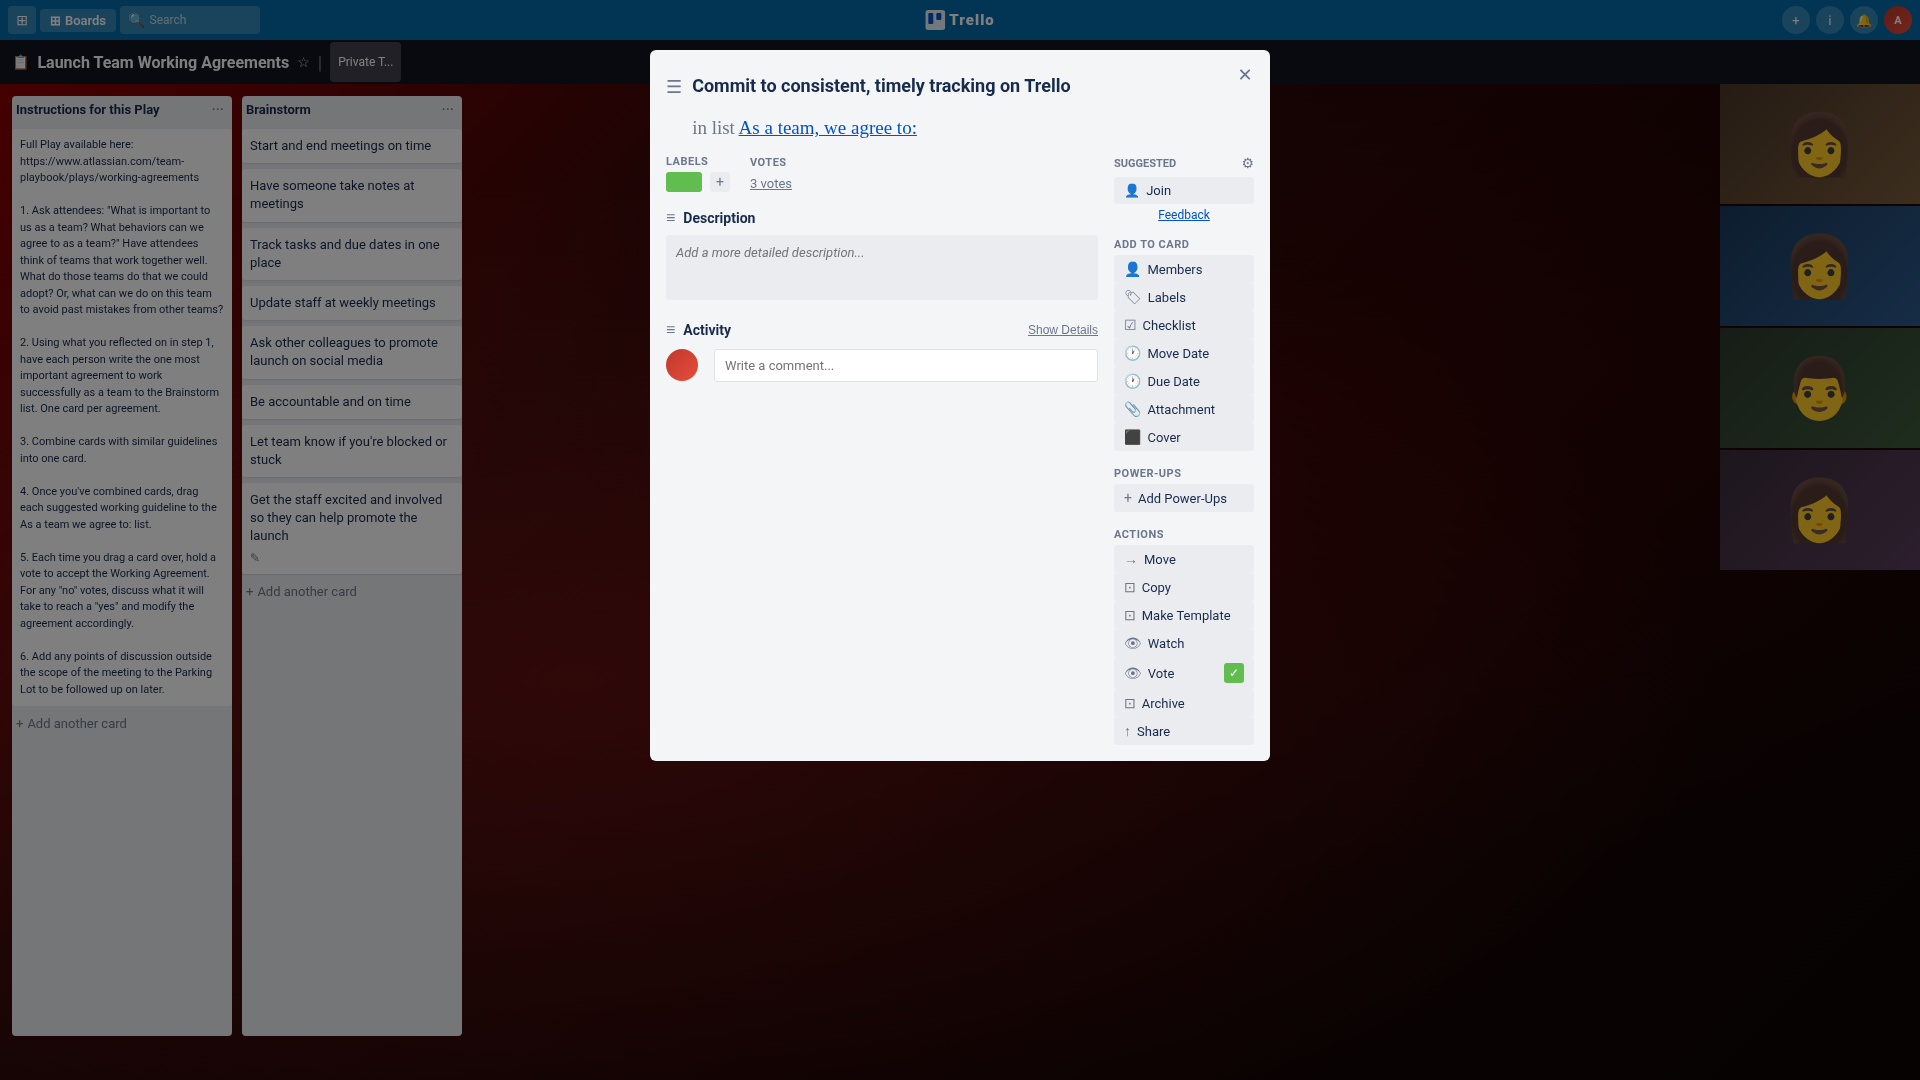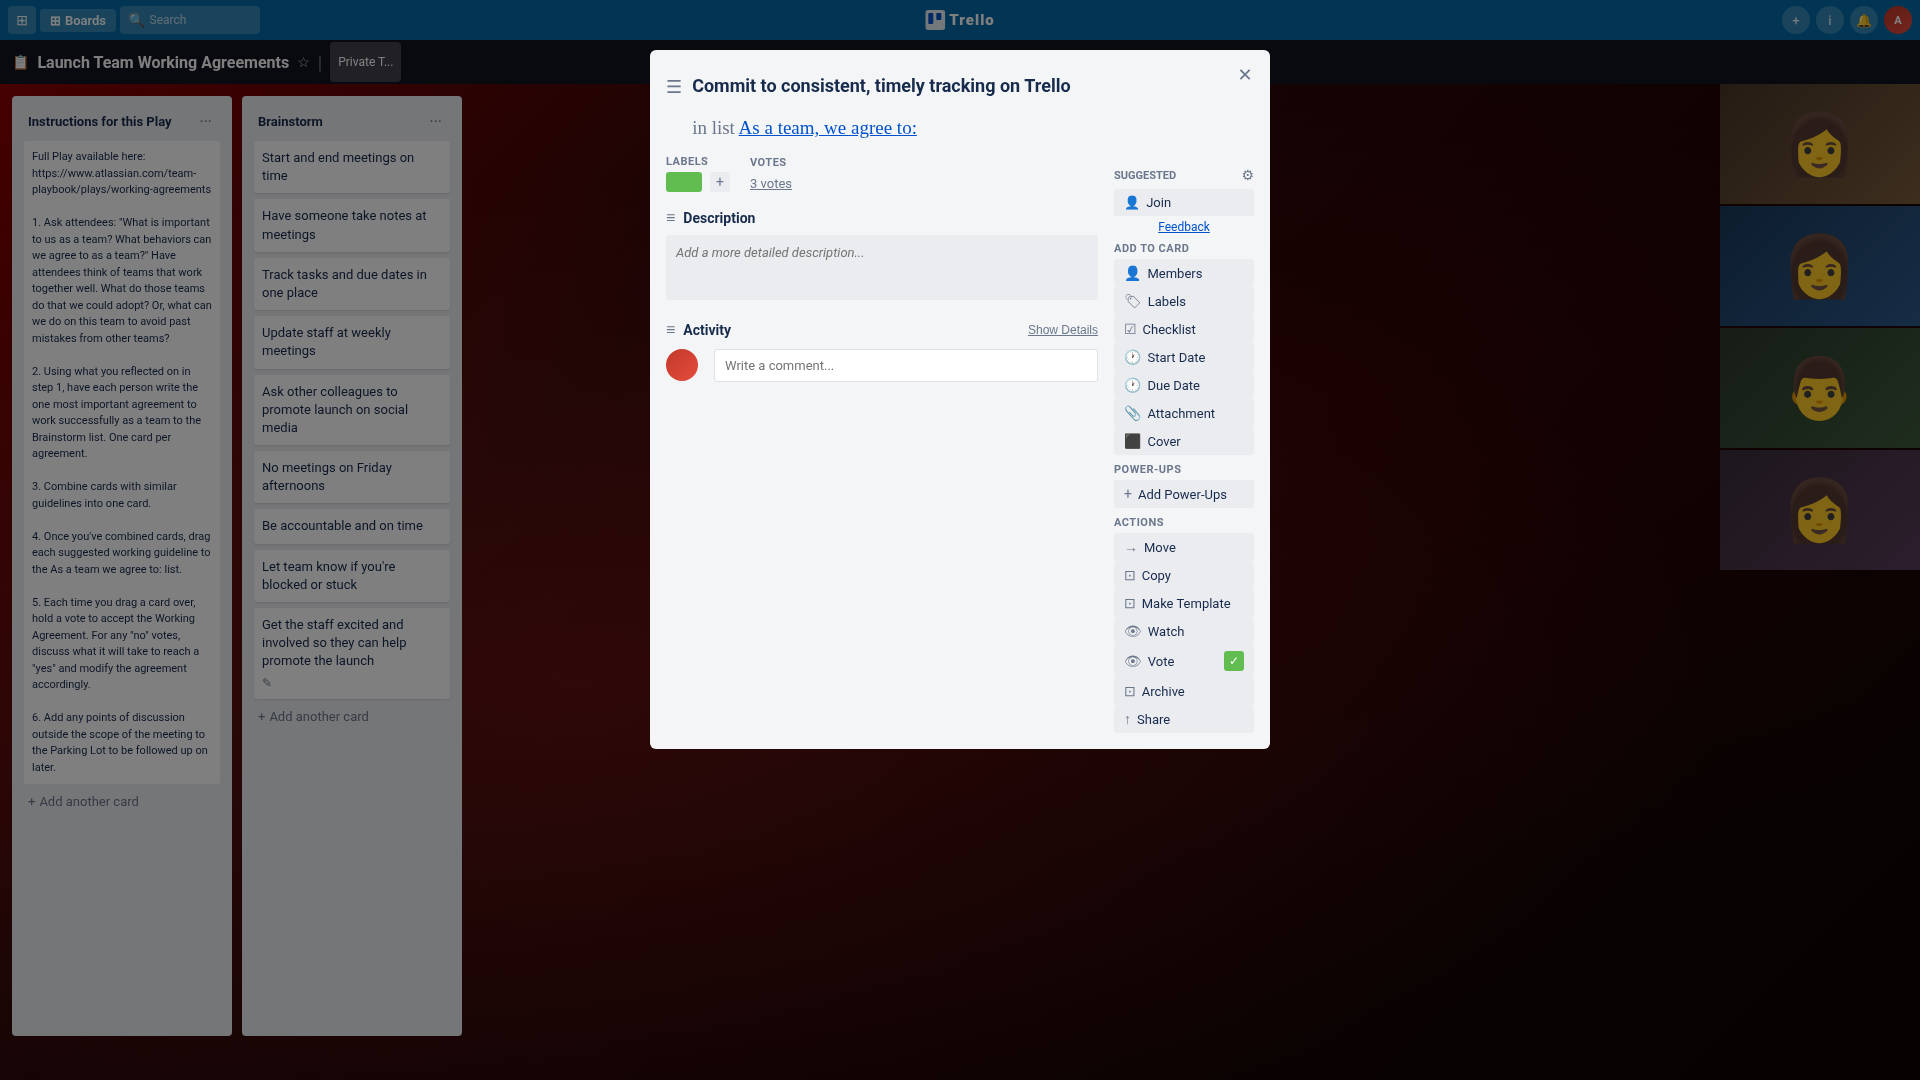--- a/index.html
+++ b/index.html
@@ -120,21 +120,21 @@
       gap: 10px;
       overflow-x: auto;
     }
 
     
     .list {
       width: 220px;
       min-width: 220px;
       background: #EBECF0;
       border-radius: 4px;
-      padding: 12px;
+      padding: 0;
       display: flex;
       flex-direction: column;
       gap: 6px;
       max-height: calc(100vh - 140px);
       overflow-y: auto;
     }
     .list-header {
       display: flex;
       align-items: center;
       justify-content: space-between;
@@ -301,21 +301,21 @@
       display: flex;
       flex-direction: column;
       gap: 16px;
     }
 
     .modal-sidebar {
       width: 140px;
       flex-shrink: 0;
       display: flex;
       flex-direction: column;
-      margin-top: 12px;
+      gap: 8px;
     }
 
     
     .labels-votes-row {
       display: flex;
       gap: 20px;
       align-items: flex-end;
     }
     .lv-section {}
     .lv-label {
@@ -618,23 +618,20 @@
       <span>Have someone take notes at meetings</span>
     </div>
     <div class="card">
       <span>Track tasks and due dates in one place</span>
     </div>
     <div class="card">
       <span>Update staff at weekly meetings</span>
     </div>
     <div class="card">
       <span>Ask other colleagues to promote launch on social media</span>
-    </div>
-    <div class="card">
-      <span>No meetings on Friday afternoons</span>
     </div>
     <div class="card">
       <span>Be accountable and on time</span>
     </div>
     <div class="card">
       <span>Let team know if you're blocked or stuck</span>
     </div>
     <div class="card">
       <span>Get the staff excited and involved so they can help promote the launch</span>
       <div class="card-footer">
@@ -751,21 +748,21 @@
             <span>Labels</span>
           </button>
 
           <button class="sidebar-btn">
             <span class="sidebar-btn-icon">☑</span>
             <span>Checklist</span>
           </button>
 
           <button class="sidebar-btn">
             <span class="sidebar-btn-icon">🕐</span>
-            <span>Start Date</span>
+            <span>Move Date</span>
           </button>
 
           <button class="sidebar-btn">
             <span class="sidebar-btn-icon">🕐</span>
             <span>Due Date</span>
           </button>
 
           <button class="sidebar-btn">
             <span class="sidebar-btn-icon">📎</span>
             <span>Attachment</span>

